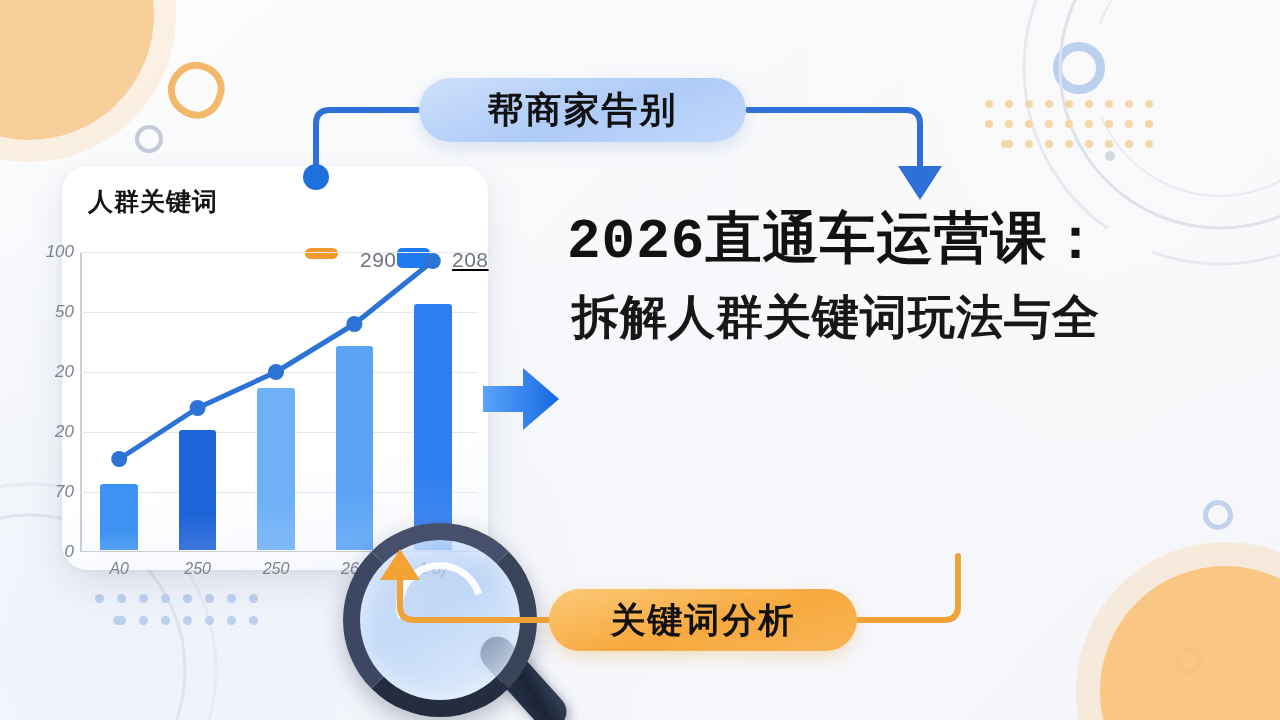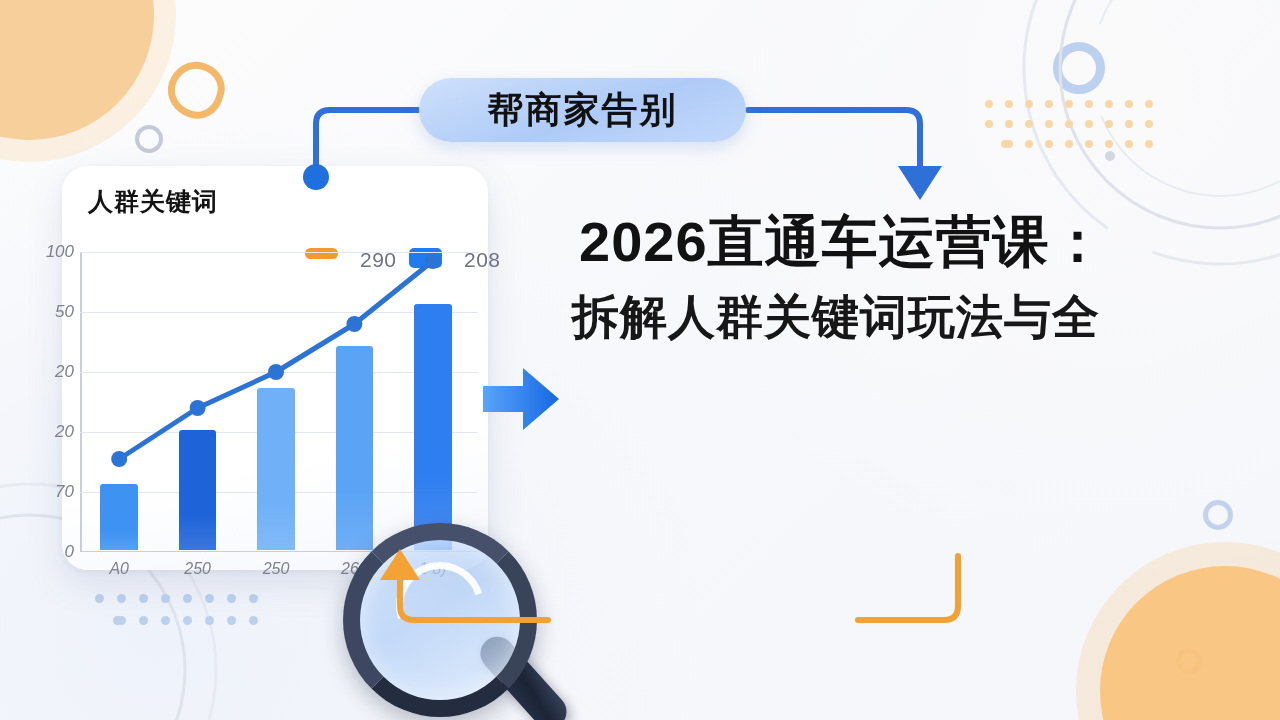--- a/index.html
+++ b/index.html
@@ -59,21 +59,21 @@
     border-radius:26px;
     box-shadow:0 14px 36px rgba(70,90,130,.13), 0 2px 6px rgba(70,90,130,.06);
   }
   #card-title{
     position:absolute;left:26px;top:19px;
     font-size:25px;font-weight:bold;color:#141414;letter-spacing:1px;
     font-family:"DejaVu Sans","Liberation Sans",sans-serif;
   }
   .legend{position:absolute;top:34px;display:flex;align-items:flex-start;gap:22px;margin-top:48px;}
   .legend-o{left:243px;}
-  .legend-b{left:347px;}
+  .legend-b{left:335px;text-decoration:underline;}
   .lg-swatch{display:block;border-radius:6px;}
   .lg-line{width:33px;height:11px;background:#f29a2e;}
   .lg-bar{width:33px;height:20px;background:#1f7bef;border-radius:5px;}
   .lg-text{font-size:21px;color:#6d7380;font-weight:500;letter-spacing:.5px;}
 
   #plot{position:absolute;left:18px;top:86px;width:392px;height:300px;}
   .ylab{
     position:absolute;right:calc(100% + 6px);transform:translateY(-50%);
     font-size:17px;color:#7d828e;white-space:nowrap;font-style:italic;
   }
@@ -132,23 +132,23 @@
     font-size:35px;letter-spacing:2px;
     box-shadow:0 6px 16px rgba(230,160,60,.28);
   }
 
   
   #wires{position:absolute;left:0;top:0;width:1280px;height:720px;}
 
   
   #copy{position:absolute;left:563px;top:212px;width:660px;}
   #headline{
-    font-family:Liberation Sans, sans-serif;
+    font-family:Liberation Mono, monospace;
     font-size:56px;font-weight:bold;color:#121212;line-height:1.08;
-    letter-spacing:1px;margin:0 0 14px 16px;
+    letter-spacing:1px;margin:0 0 14px 4px;
   }
   #subcopy{
     font-family:"DejaVu Sans","Liberation Sans",sans-serif;
     font-size:47px;font-weight:bold;color:#171717;line-height:1.32;
     letter-spacing:1px;margin:9px;
   }
   #subcopy div{white-space:nowrap;}
 </style>
 </head>
 <body>
@@ -296,20 +296,21 @@
     <path d="M748 110 H906 Q920 110 920 124 V166" fill="none" stroke="#2f6fd8" stroke-width="6" stroke-linecap="round"></path>
     <path d="M898 166 H942 L920 200 Z" fill="#2f6fd8"></path>
 
     <path d="M548 620 H414 Q400 620 400 606 V578" fill="none" stroke="#f0a236" stroke-width="6" stroke-linecap="round"></path>
     <path d="M380 580 H420 L400 549 Z" fill="#f3a233"></path>
 
     <path d="M858 620 H944 Q958 620 958 606 V556" fill="none" stroke="#f0a236" stroke-width="6" stroke-linecap="round"></path>
   </svg>
 
   <div id="pill-top" class="pill">帮商家告别</div>
+  <div id="pill-bottom" class="pill">关键词分析</div>
 
   <div id="copy">
     <h1 id="headline">2026直通车运营课：</h1>
     <div id="subcopy">
       <div>拆解人群关键词玩法与全</div>
     </div>
   </div>
 
 </div>
 

